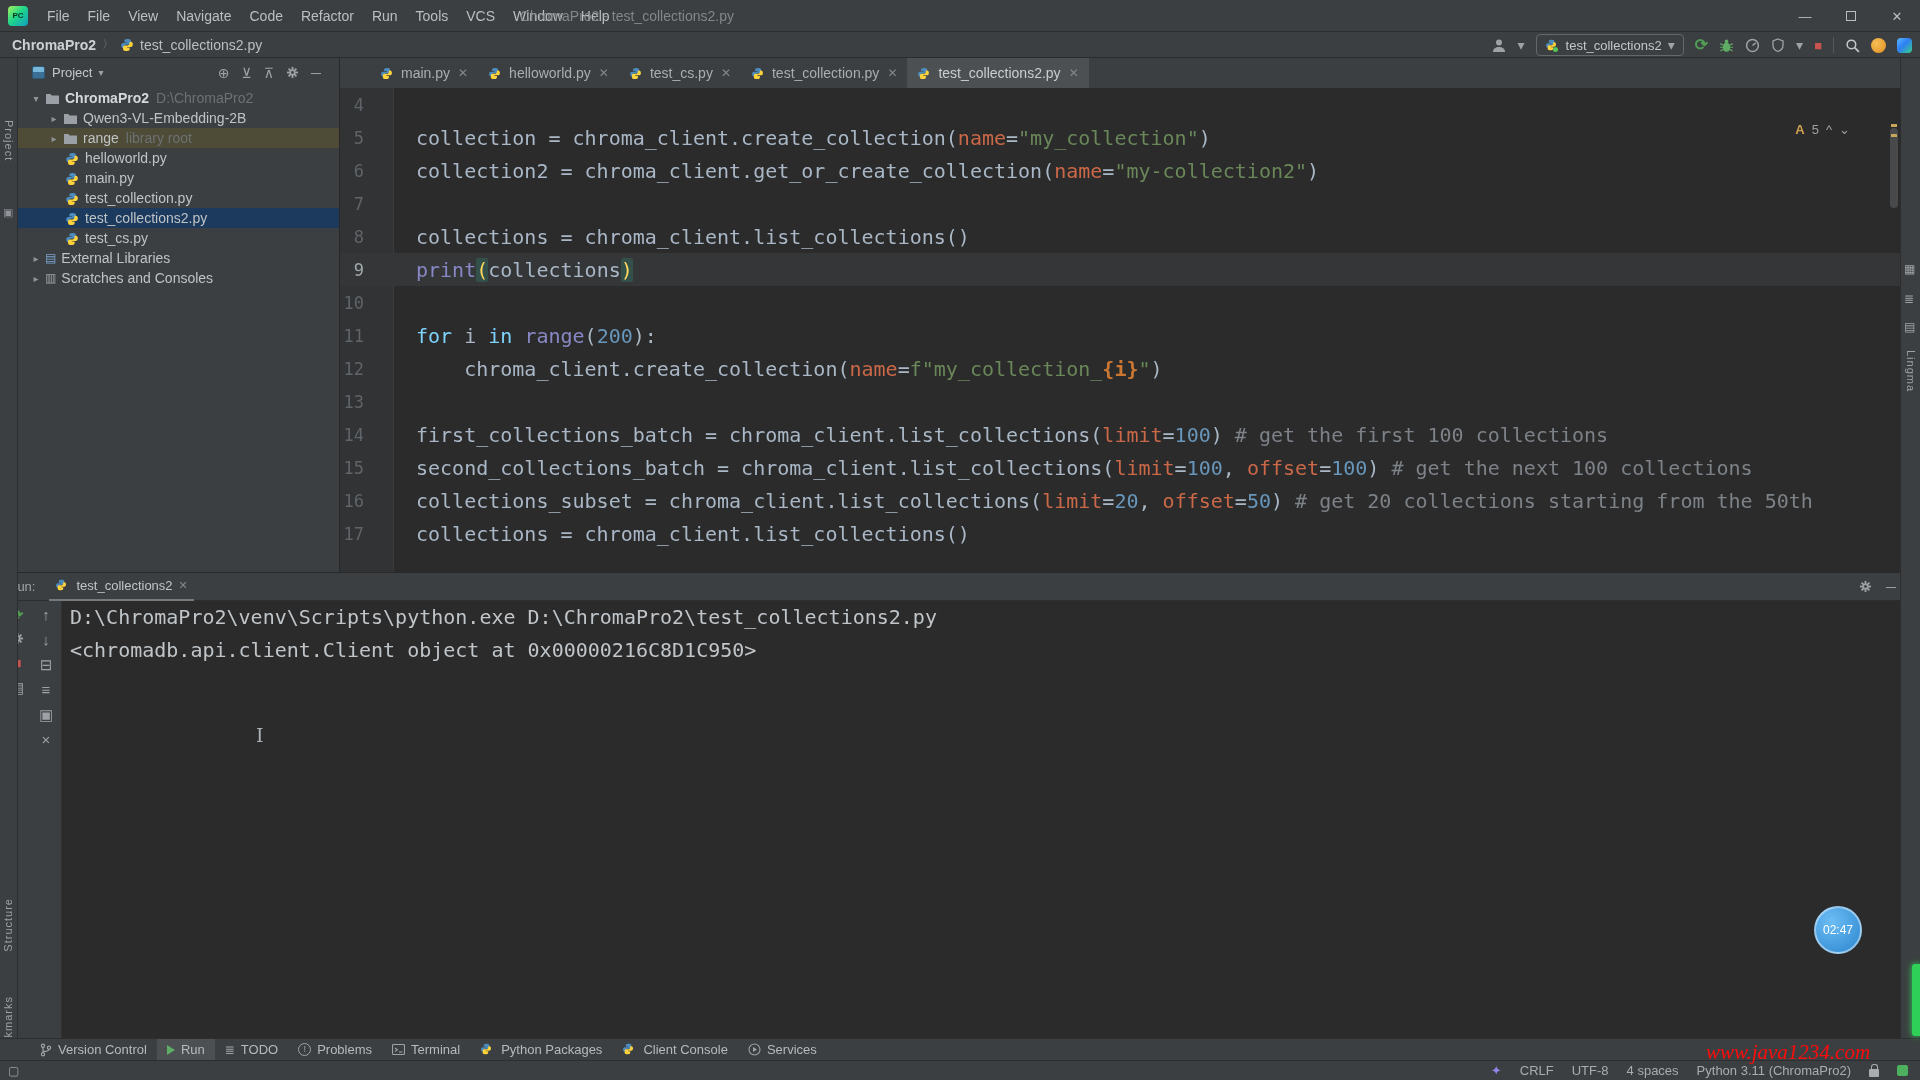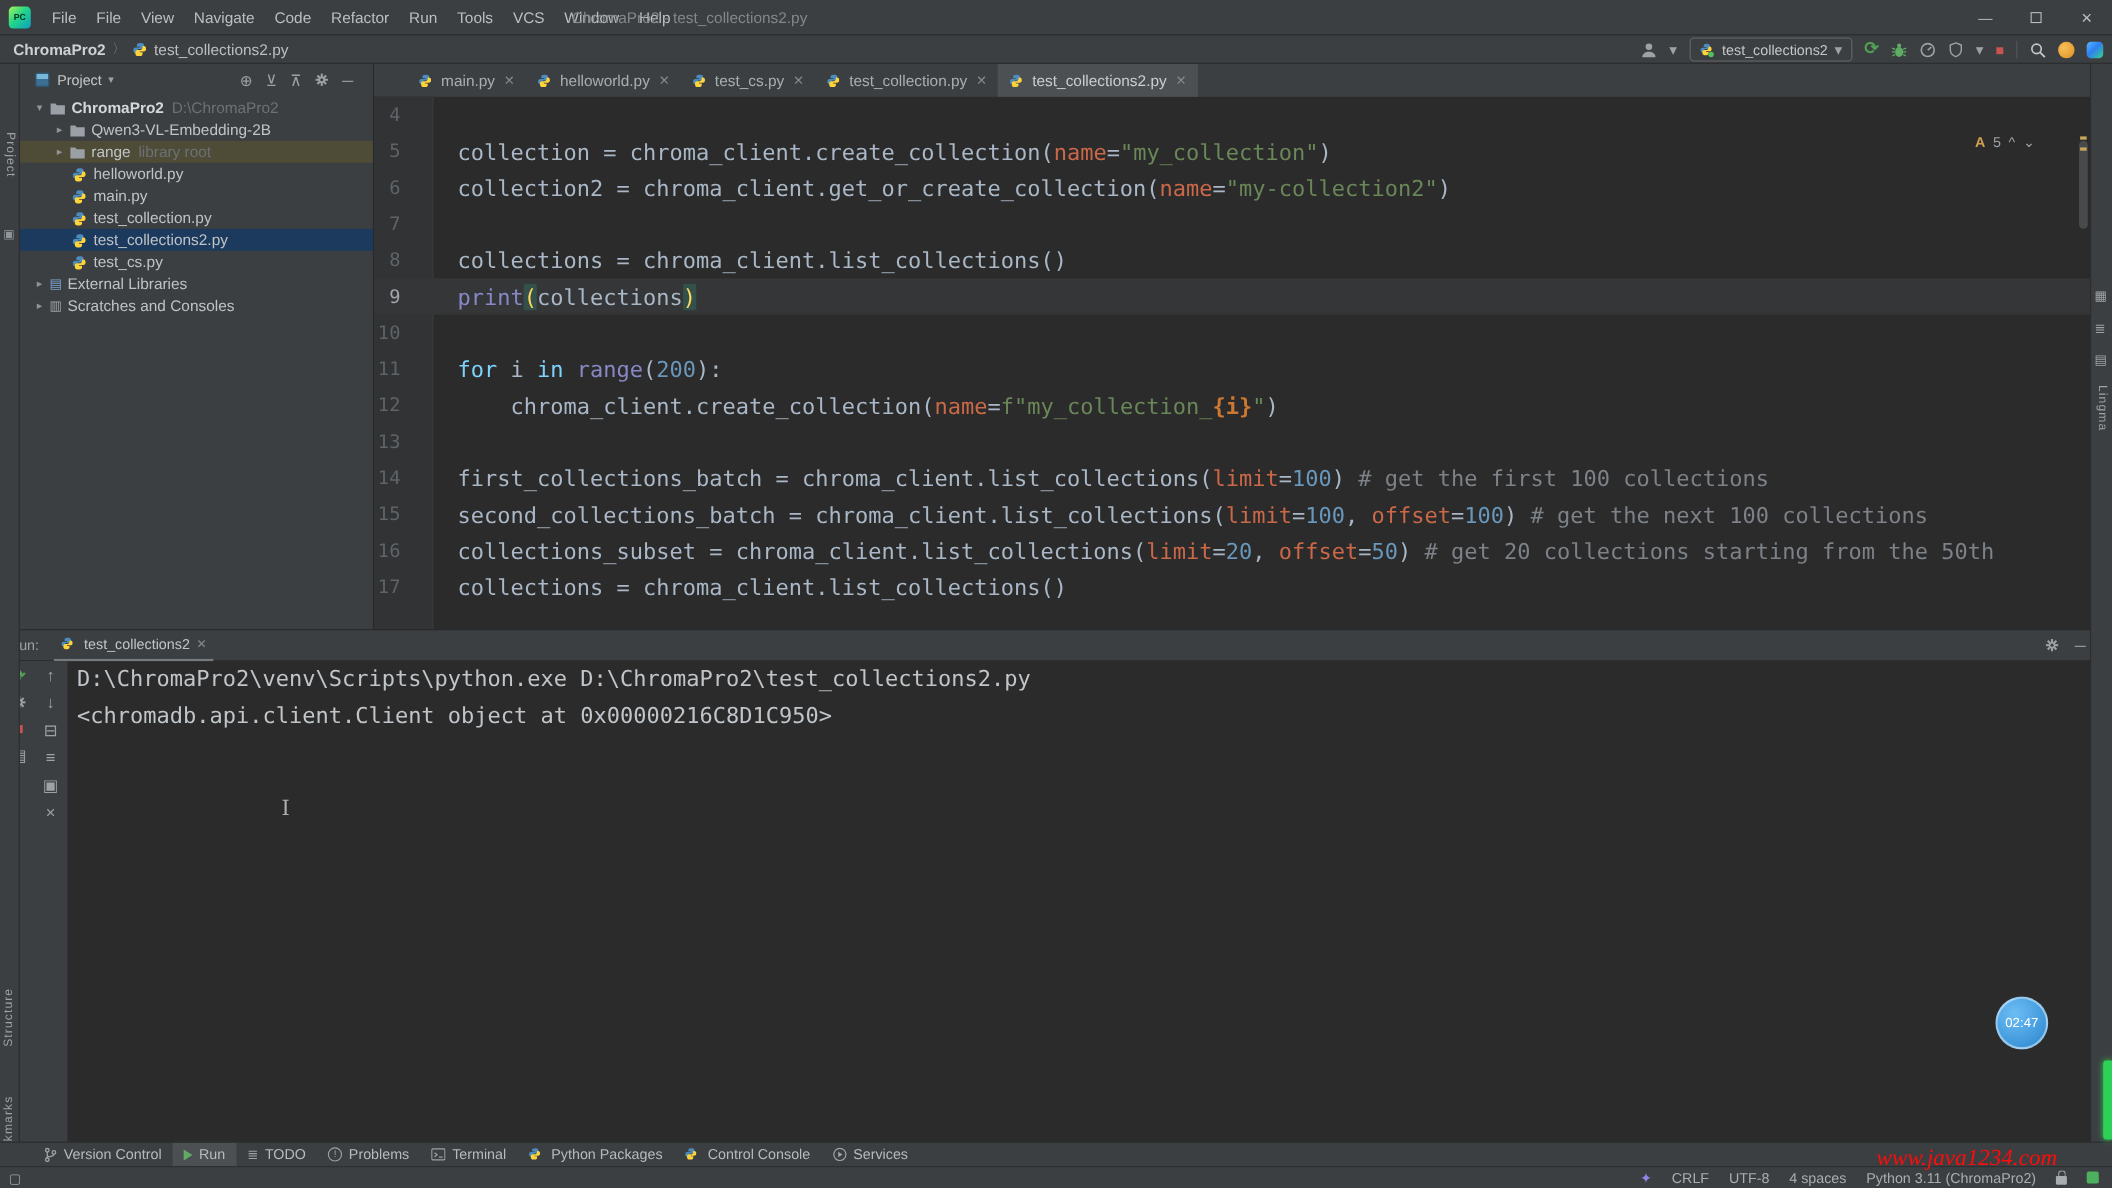--- a/index.html
+++ b/index.html
@@ -594,21 +594,21 @@
       </span>
     <span>Python Packages</span>
   </div>
   <div class="bb-item">
     <span class="ficon">
         <svg width="12" height="12" viewBox="0 0 14 14">
           <path d="M7 1C5 1 4.4 1.9 4.4 3v1.4h2.7v.7H3.2C2 5.1 1.2 6 1.2 7.6c0 1.5.7 2.6 2 2.6h1.2V8.7c0-1.2 1-2.1 2.2-2.1h2.6c1 0 1.7-.8 1.7-1.8V3c0-1.1-.9-2-2.3-2z" fill="#4b8bbe"></path>
           <path d="M7 13c2 0 2.6-.9 2.6-2V9.6H6.9v-.7h3.9c1.2 0 2-1 2-2.5 0-1.6-.7-2.6-2-2.6H9.6v1.4c0 1.2-1 2.2-2.2 2.2H4.8c-1 0-1.7.8-1.7 1.8V11c0 1.1.9 2 2.3 2z" fill="#ffd43b"></path>
         </svg>
       </span>
-    <span>Control Console</span>
+    <span>Client Console</span>
   </div>
   <div class="bb-item">
     <span>
       <svg width="13" height="13" viewBox="0 0 13 13">
           <circle cx="6.5" cy="6.5" r="5.5" fill="none" stroke="#9da2a6" stroke-width="1.1"></circle>
           <path d="M5 4l4 2.5L5 9z" fill="#9da2a6"></path>
         </svg>
     </span>
     <span>Services</span>
   </div>

